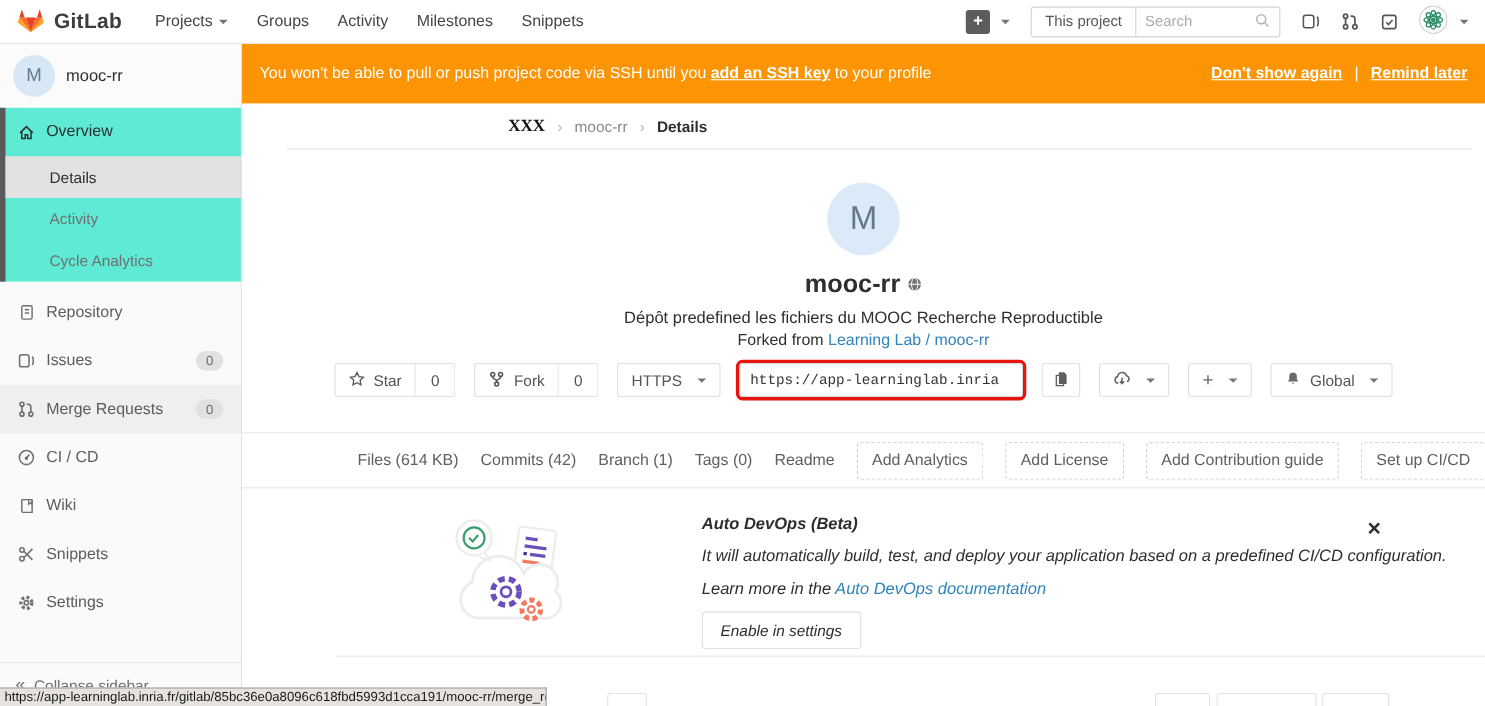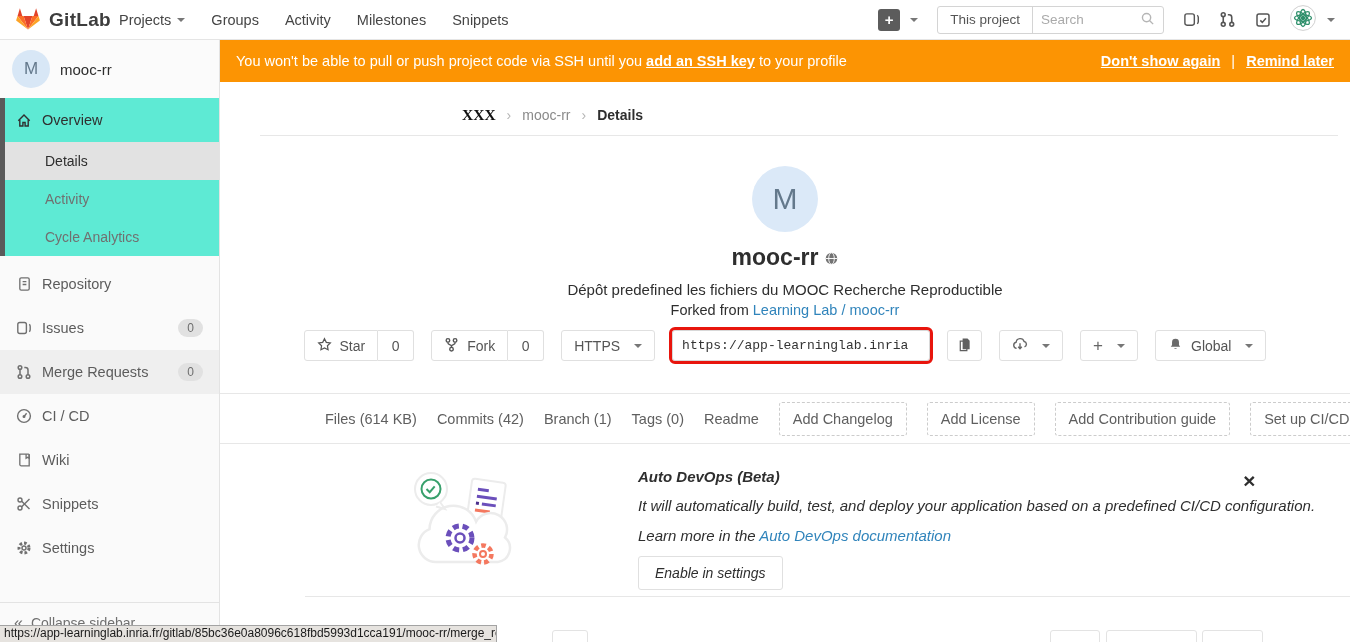--- a/index.html
+++ b/index.html
@@ -4,41 +4,41 @@
 <style>
   * { box-sizing: border-box; margin: 0; padding: 0; }
   html,body { width:1350px; height:642px; overflow:hidden; }
   body { font-family:"Liberation Sans",sans-serif; }
   #app { position:relative; width:1350px; height:642px; background:#fff; color:#2e2e2e; font-size:14px; }
   a { text-decoration:none; }
 
   
   .topbar { position:absolute; top:0; left:0; right:0; height:40px; background:#fff;
             border-bottom:1px solid #e5e5e5; display:flex; align-items:center; padding:0 15px; z-index:40; }
-  .brand { display:flex; align-items:center; gap:8px; margin-right:8px; }
+  .brand { display:flex; align-items:center; gap:8px; margin-right:30px; }
   .brand-name { font-size:19px; font-weight:700; color:#3d3d3d; letter-spacing:.3px; }
   .topnav { display:flex; align-items:center; gap:26px; }
   .topnav a { color:#454545; font-size:14.5px; display:flex; align-items:center; }
   .top-right { margin-left:auto; display:flex; align-items:center; gap:19px; }
   .plus-grp { display:flex; align-items:center; gap:4px; }
   .plus-box { width:22px; height:22px; background:#5c5c5c; color:#fff; border-radius:3px;
               display:flex; align-items:center; justify-content:center; font-size:15px; font-weight:700; line-height:1; }
   .search-grp { display:flex; height:28px; border:1px solid #d4d4d4; border-radius:3px; background:#fff; }
   .scope { display:flex; align-items:center; padding:0 12px; font-size:13.5px; color:#555;
            border-right:1px solid #d4d4d4; white-space:nowrap; }
   .search-box { display:flex; align-items:center; width:130px; padding:0 8px; }
   .search-box input { border:0; outline:0; width:100%; font-size:13.5px; color:#444; font-family:inherit; background:transparent; }
   .search-box input::placeholder { color:#aaa; }
   .hicon { display:flex; align-items:center; }
   .avatar-grp { display:flex; align-items:center; gap:5px; }
   .caret { display:inline-block; width:0; height:0; border-left:4px solid transparent;
            border-right:4px solid transparent; border-top:4.5px solid #777; margin-left:6px; }
 
   
-  .banner { position:absolute; left:220px; right:0; top:40px; height:42px; background:#fc9403; color:#fff;
+  .banner { position:absolute; left:220px; right:0; top:40px; height:54px; background:#fc9403; color:#fff;
             display:flex; align-items:center; justify-content:space-between; padding:0 16px; font-size:14.5px; z-index:30; }
   .banner a { color:#fff; font-weight:700; text-decoration:underline; }
   .banner-right { white-space:nowrap; }
   .banner-right .sep { font-weight:400; margin:0 7px; }
 
   
   .sidebar { position:absolute; left:0; top:40px; bottom:0; width:220px; background:#fafafa;
              border-right:1px solid #e3e3e3; z-index:35; }
   .proj-head { height:58px; display:flex; align-items:center; gap:10px; padding:0 12px; background:#fbfbfb; }
   .proj-avatar { width:38px; height:38px; border-radius:50%; background:#d8e7f6; color:#64798c;
@@ -409,21 +409,21 @@
         <span class="caret"></span>
       </span>
     </div>
 
     <div class="stats-nav">
       <a href="#" class="plain">Files (614 KB)</a>
       <a href="#" class="plain">Commits (42)</a>
       <a href="#" class="plain">Branch (1)</a>
       <a href="#" class="plain">Tags (0)</a>
       <a href="#" class="plain">Readme</a>
-      <a href="#" class="dashed">Add Changelog</a>
+      <a href="#" class="dashed">Add Analytics</a>
       <a href="#" class="dashed">Add License</a>
       <a href="#" class="dashed">Add Contribution guide</a>
       <a href="#" class="dashed">Set up CI/CD</a>
     </div>
 
     <div class="devops">
       <span class="devops-illu">
         <svg width="120" height="120" viewBox="0 0 120 120">
           <g transform="rotate(8 75 32)">
             <rect x="62" y="16" width="34" height="42" rx="3" fill="#fff" stroke="#ececec" stroke-width="2"></rect>

